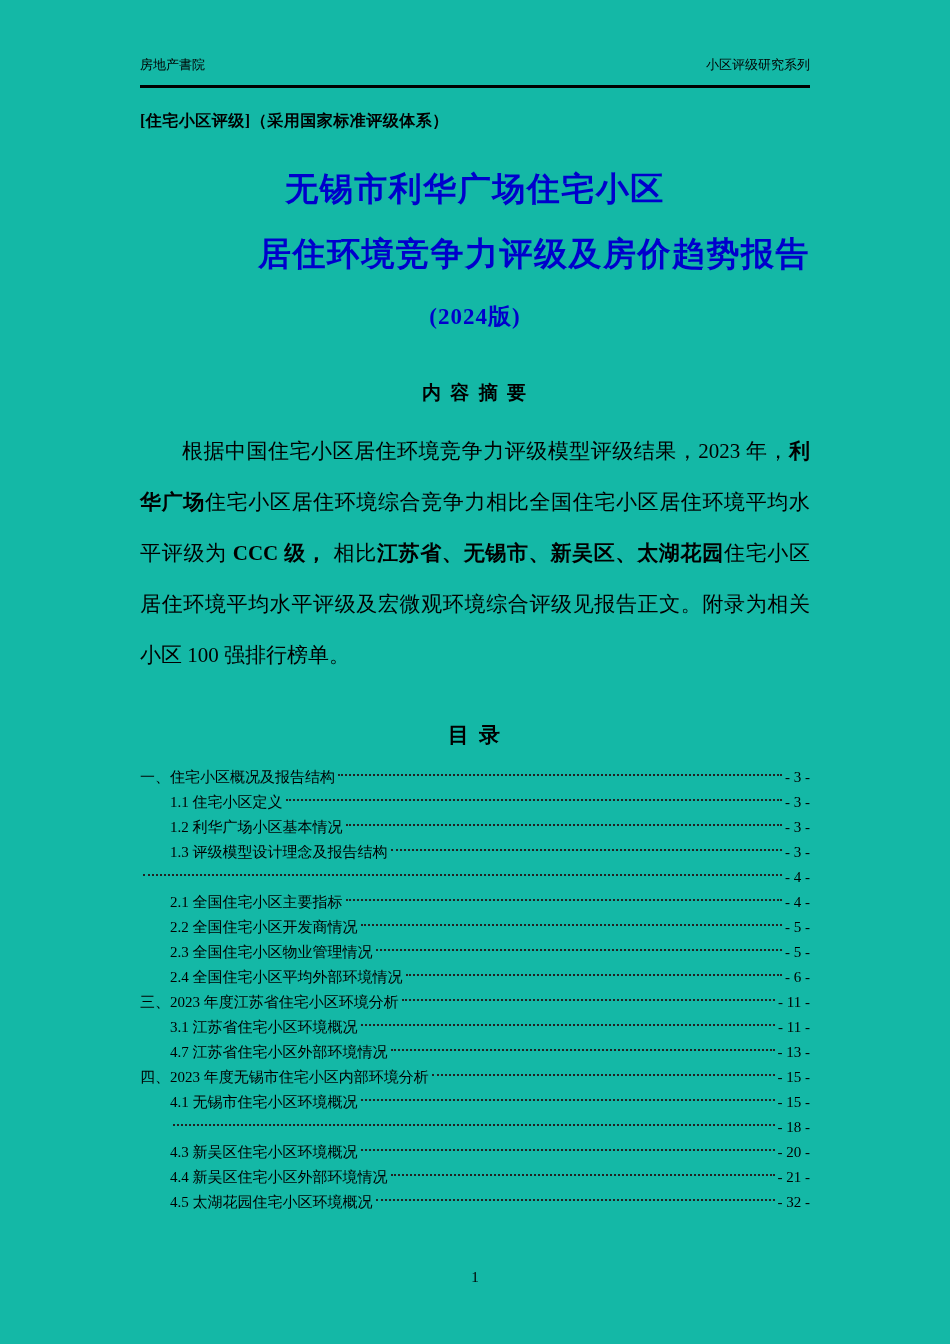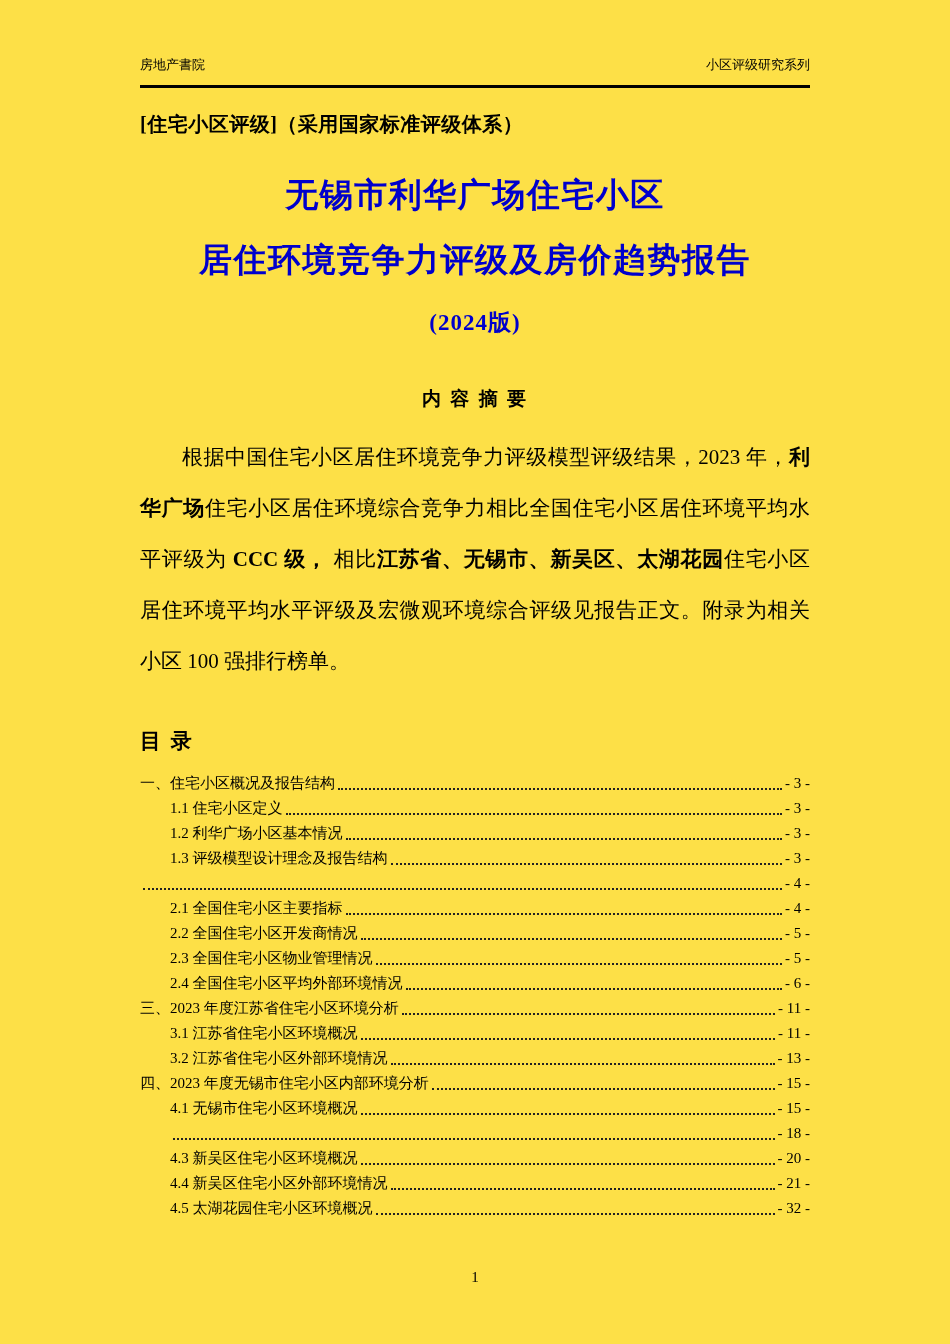--- a/index.html
+++ b/index.html
@@ -7,47 +7,47 @@
   body {
     width: 950px; height: 1344px;
     font-family: "Liberation Serif", "DejaVu Serif", serif;
     color: #000000;
     overflow: hidden;
   }
   .page {
     position: relative;
     width: 950px; height: 1344px;
     padding: 56px 140px 0 140px;
-    background: #fde047;
+    background: #14b8a6;
   }
   
   .header {
     display: flex;
     justify-content: space-between;
     align-items: flex-end;
     font-size: 13px;
     padding-bottom: 11px;
     border-bottom: 3px solid #000000;
   }
   
   .doc-subtitle {
     margin-top: 23px;
-    font-size: 20px;
+    font-size: 16px;
     font-weight: bold;
     letter-spacing: 0.5px;
   }
   
   .title-block { margin-top: 37px; text-align: center; color: #0000cc; }
   .title-line {
     font-size: 33px;
     font-weight: bold;
     line-height: 40px;
     letter-spacing: 1.5px;
   }
-  .title-line + .title-line { margin-top: 25px; }
+  .title-line + .title-line { margin-top: 25px; text-align: right; }
   .edition {
     margin-top: 27px;
     font-size: 23px;
     font-weight: bold;
     letter-spacing: 1px;
   }
   
   .abstract-heading {
     margin-top: 48px;
     text-align: center;
@@ -60,29 +60,30 @@
     margin-top: 20px;
     font-size: 21px;
     line-height: 51px;
     text-align: justify;
     text-indent: 2em;
   }
   .abstract b { font-weight: bold; }
   
   .toc-heading {
     margin-top: 40px;
+    text-align: center;
     font-size: 21px;
     font-weight: bold;
     font-family: "Liberation Sans", "DejaVu Sans", sans-serif;
     letter-spacing: 2px;
   }
   .toc { margin-top: 16px; font-size: 15px; }
   .toc-row {
     display: flex;
-    align-items: flex-end;
+    align-items: center;
     line-height: 25px;
     height: 25px;
     white-space: nowrap;
   }
   .toc-row.sub { padding-left: 30px; }
   .toc-title { flex: none; }
   .toc-leader {
     flex: 1 1 auto;
     min-width: 10px;
     border-bottom: 2px dotted #222222;
@@ -172,21 +173,21 @@
       <span class="toc-title">三、2023 年度江苏省住宅小区环境分析</span>
       <span class="toc-leader"></span>
       <span class="toc-page">- 11 -</span>
     </div>
     <div class="toc-row sub">
       <span class="toc-title">3.1 江苏省住宅小区环境概况</span>
       <span class="toc-leader"></span>
       <span class="toc-page">- 11 -</span>
     </div>
     <div class="toc-row sub">
-      <span class="toc-title">3.2 江苏省住宅小区外部环境情况</span>
+      <span class="toc-title">4.7 江苏省住宅小区外部环境情况</span>
       <span class="toc-leader"></span>
       <span class="toc-page">- 13 -</span>
     </div>
     <div class="toc-row">
       <span class="toc-title">四、2023 年度无锡市住宅小区内部环境分析</span>
       <span class="toc-leader"></span>
       <span class="toc-page">- 15 -</span>
     </div>
     <div class="toc-row sub">
       <span class="toc-title">4.1 无锡市住宅小区环境概况</span>

